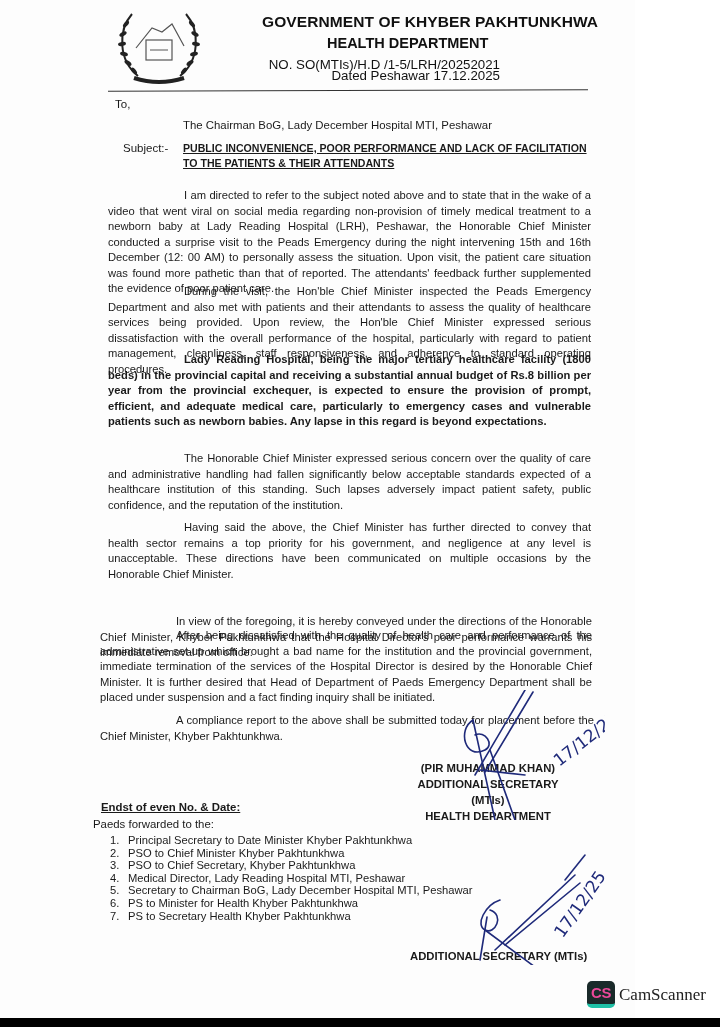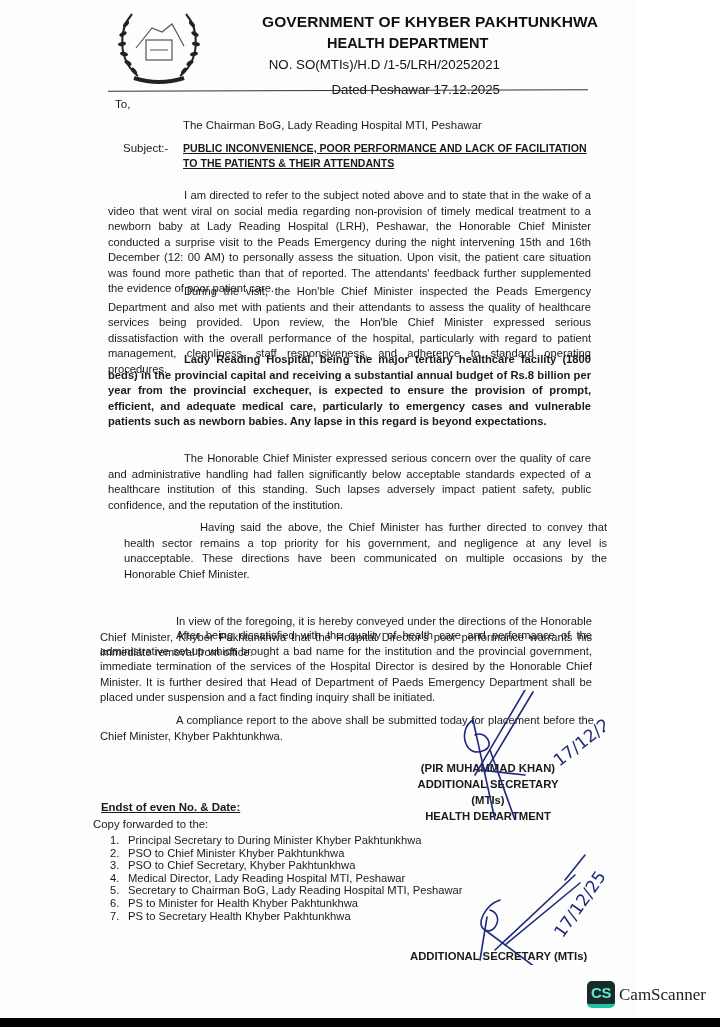--- a/index.html
+++ b/index.html
@@ -5,47 +5,47 @@
   html,body{margin:0;padding:0;}
   body{width:720px;height:1027px;background:#fff;position:relative;overflow:hidden;
        font-family:"Liberation Sans",sans-serif;color:#1a1a1a;}
   .page{position:absolute;left:0;top:0;width:635px;height:1018px;background:#fdfdfd;}
   .logo{position:absolute;left:112px;top:2px;width:94px;height:88px;}
   .hdr{position:absolute;font-family:"Liberation Sans",sans-serif;font-weight:bold;color:#111;}
   .h1{left:262px;top:13px;font-size:15.5px;letter-spacing:0.1px;}
   .h2{left:327px;top:35px;font-size:14.5px;}
   .ref{position:absolute;right:135px;font-size:13.3px;color:#111;text-align:right;}
   .ref1{top:57px;padding-left:26px;}
-  .ref2{top:82px;}
+  .ref2{top:68px;}
   .rule{position:absolute;left:108px;top:90px;width:480px;height:0;border-top:1.2px solid #333;transform:rotate(-0.15deg);}
   .cal{font-family:"Liberation Sans",sans-serif;font-size:11.4px;}
   .to{position:absolute;left:115px;top:98px;font-size:11.5px;}
   .addressee{position:absolute;left:183px;top:119px;}
   .subj-label{position:absolute;left:123px;top:142px;font-size:11.5px;}
   .subj{position:absolute;left:183px;top:141px;width:420px;font-weight:bold;text-decoration:underline;font-size:10.6px;line-height:15px;}
   .para{position:absolute;left:108px;width:483px;text-align:justify;line-height:15.5px;font-size:11.2px;}
   .para .indent{display:inline-block;width:76px;}
   .p1{top:188px;}
   .p2{top:284px;}
   .p3{top:352px;font-weight:bold;}
   .p4{top:451px;}
-  .p5{top:520px;margin-left:16px;}
+  .p5{top:520px;}
   .p6{top:575px;left:100px;width:492px;margin-top:39px;}
   .p7{top:628px;left:100px;width:492px;}
   .p8{top:713px;left:100px;width:494px;}
   .sigblock{position:absolute;left:408px;top:760px;width:160px;text-align:center;font-weight:bold;font-size:11.3px;line-height:16px;}
   .endst{position:absolute;left:93px;top:801px;font-weight:bold;text-decoration:underline;font-size:11.4px;margin-left:8px;}
   .copy{position:absolute;left:93px;top:818px;font-size:11.4px;}
   .cclist{position:absolute;left:110px;top:834px;margin:0;padding:0;list-style:none;font-size:11.2px;line-height:12.6px;}
   .cclist li{display:flex;}
   .cclist .num{width:18px;}
   .sig2{position:absolute;left:410px;top:950px;font-weight:bold;font-size:11.3px;}
   .signature{position:absolute;pointer-events:none;}
   .cs{position:absolute;left:587px;top:981px;display:flex;align-items:center;}
-  .cs-logo{width:28px;height:27px;background:#1a2a2a;border-radius:5px;color:#5eead4;font-weight:bold;font-size:15px;
+  .cs-logo{width:28px;height:27px;background:#1a2a2a;border-radius:5px;color:#ec4899;font-weight:bold;font-size:15px;
            display:flex;align-items:center;justify-content:center;border-bottom:4px solid #1ec1a6;box-sizing:border-box;
            font-family:"Liberation Sans",sans-serif;letter-spacing:-0.5px;}
   .cs-text{font-family:"Liberation Serif",serif;font-size:17px;margin-left:4px;color:#222;}
   .bottombar{position:absolute;left:0;top:1018px;width:720px;height:9px;background:#000;}
 </style>
 </head>
 <body>
 
 <div class="page">
 
@@ -74,21 +74,21 @@
     <path d="M22 76 Q47 84 72 76" fill="none" stroke="#222" stroke-width="4"></path>
   </svg>
 
   <div class="hdr h1">GOVERNMENT OF KHYBER PAKHTUNKHWA</div>
   <div class="hdr h2">HEALTH DEPARTMENT</div>
   <div class="ref ref1">NO. SO(MTIs)/H.D /1-5/LRH/20252021</div>
   <div class="ref ref2">Dated Peshawar 17.12.2025</div>
   <div class="rule"></div>
 
   <div class="to">To,</div>
-  <div class="addressee cal">The Chairman BoG, Lady Reading Hospital MTI, Peshawar</div>
+  <div class="addressee cal">The Chairman BoG, Lady December Hospital MTI, Peshawar</div>
   <div class="subj-label">Subject:-</div>
   <div class="subj cal">PUBLIC INCONVENIENCE, POOR PERFORMANCE AND LACK OF FACILITATION TO THE PATIENTS &amp; THEIR ATTENDANTS</div>
 
   <div class="para cal p1"><span class="indent"></span><span>I am directed to refer to the subject noted above and to state that in the wake of a video that went viral on social media regarding non-provision of timely medical treatment to a newborn baby at Lady Reading Hospital (LRH), Peshawar, the Honorable Chief Minister conducted a surprise visit to the Peads Emergency during the night intervening 15th and 16th December (12: 00 AM) to personally assess the situation. Upon visit, the patient care situation was found more pathetic than that of reported. The attendants' feedback further supplemented the evidence of poor patient care.</span></div>
   <div class="para cal p2"><span class="indent"></span><span>During the visit, the Hon'ble Chief Minister inspected the Peads Emergency Department and also met with patients and their attendants to assess the quality of healthcare services being provided. Upon review, the Hon'ble Chief Minister expressed serious dissatisfaction with the overall performance of the hospital, particularly with regard to patient management, cleanliness, staff responsiveness, and adherence to standard operating procedures.</span></div>
   <div class="para cal p3"><span class="indent"></span><span>Lady Reading Hospital, being the major tertiary healthcare facility (1800 beds) in the provincial capital and receiving a substantial annual budget of Rs.8 billion per year from the provincial exchequer, is expected to ensure the provision of prompt, efficient, and adequate medical care, particularly to emergency cases and vulnerable patients such as newborn babies. Any lapse in this regard is beyond expectations.</span></div>
   <div class="para cal p4"><span class="indent"></span><span>The Honorable Chief Minister expressed serious concern over the quality of care and administrative handling had fallen significantly below acceptable standards expected of a healthcare institution of this standing. Such lapses adversely impact patient safety, public confidence, and the reputation of the institution.</span></div>
   <div class="para cal p5"><span class="indent"></span><span>Having said the above, the Chief Minister has further directed to convey that health sector remains a top priority for his government, and negligence at any level is unacceptable. These directions have been communicated on multiple occasions by the Honorable Chief Minister.</span></div>
   <div class="para cal p6"><span class="indent"></span><span>In view of the foregoing, it is hereby conveyed under the directions of the Honorable Chief Minister, Khyber Pakhtunkhwa that the Hospital Director's poor performance warrants his immediate removal from office.</span></div>
   <div class="para cal p7"><span class="indent"></span><span>After being dissatisfied with the quality of health care and performance of the administrative set-up which brought a bad name for the institution and the provincial government, immediate termination of the services of the Hospital Director is desired by the Honorable Chief Minister. It is further desired that Head of Department of Paeds Emergency Department shall be placed under suspension and a fact finding inquiry shall be initiated.</span></div>
@@ -106,41 +106,41 @@
       <path d="M78 2 L30 82"></path>
       <path d="M18 30 C 2 40, 10 70, 30 60 C 40 55, 30 40, 20 45"></path>
       <path d="M18 30 L 40 130"></path>
       <path d="M35 60 L 60 130"></path>
       <path d="M25 80 L 70 85"></path>
     </g>
     <text x="95" y="70" font-family="DejaVu Sans, sans-serif" font-size="17" fill="#1f2a7a" transform="rotate(-38 110 60)">17/12/25</text>
   </svg>
 
   <div class="endst cal">Endst of even No. &amp; Date:</div>
-  <div class="copy cal">Copy forwarded to the:</div>
+  <div class="copy cal">Paeds forwarded to the:</div>
   <ul class="cclist cal">
     <li>
         <span class="num">1.</span>
-        <span>Principal Secretary to During Minister Khyber Pakhtunkhwa</span>
+        <span>Principal Secretary to Date Minister Khyber Pakhtunkhwa</span>
       </li>
     <li>
         <span class="num">2.</span>
         <span>PSO to Chief Minister Khyber Pakhtunkhwa</span>
       </li>
     <li>
         <span class="num">3.</span>
         <span>PSO to Chief Secretary, Khyber Pakhtunkhwa</span>
       </li>
     <li>
         <span class="num">4.</span>
         <span>Medical Director, Lady Reading Hospital MTI, Peshawar</span>
       </li>
     <li>
         <span class="num">5.</span>
-        <span>Secretary to Chairman BoG, Lady Reading Hospital MTI, Peshawar</span>
+        <span>Secretary to Chairman BoG, Lady December Hospital MTI, Peshawar</span>
       </li>
     <li>
         <span class="num">6.</span>
         <span>PS to Minister for Health Khyber Pakhtunkhwa</span>
       </li>
     <li>
         <span class="num">7.</span>
         <span>PS to Secretary Health Khyber Pakhtunkhwa</span>
       </li>
   </ul>

